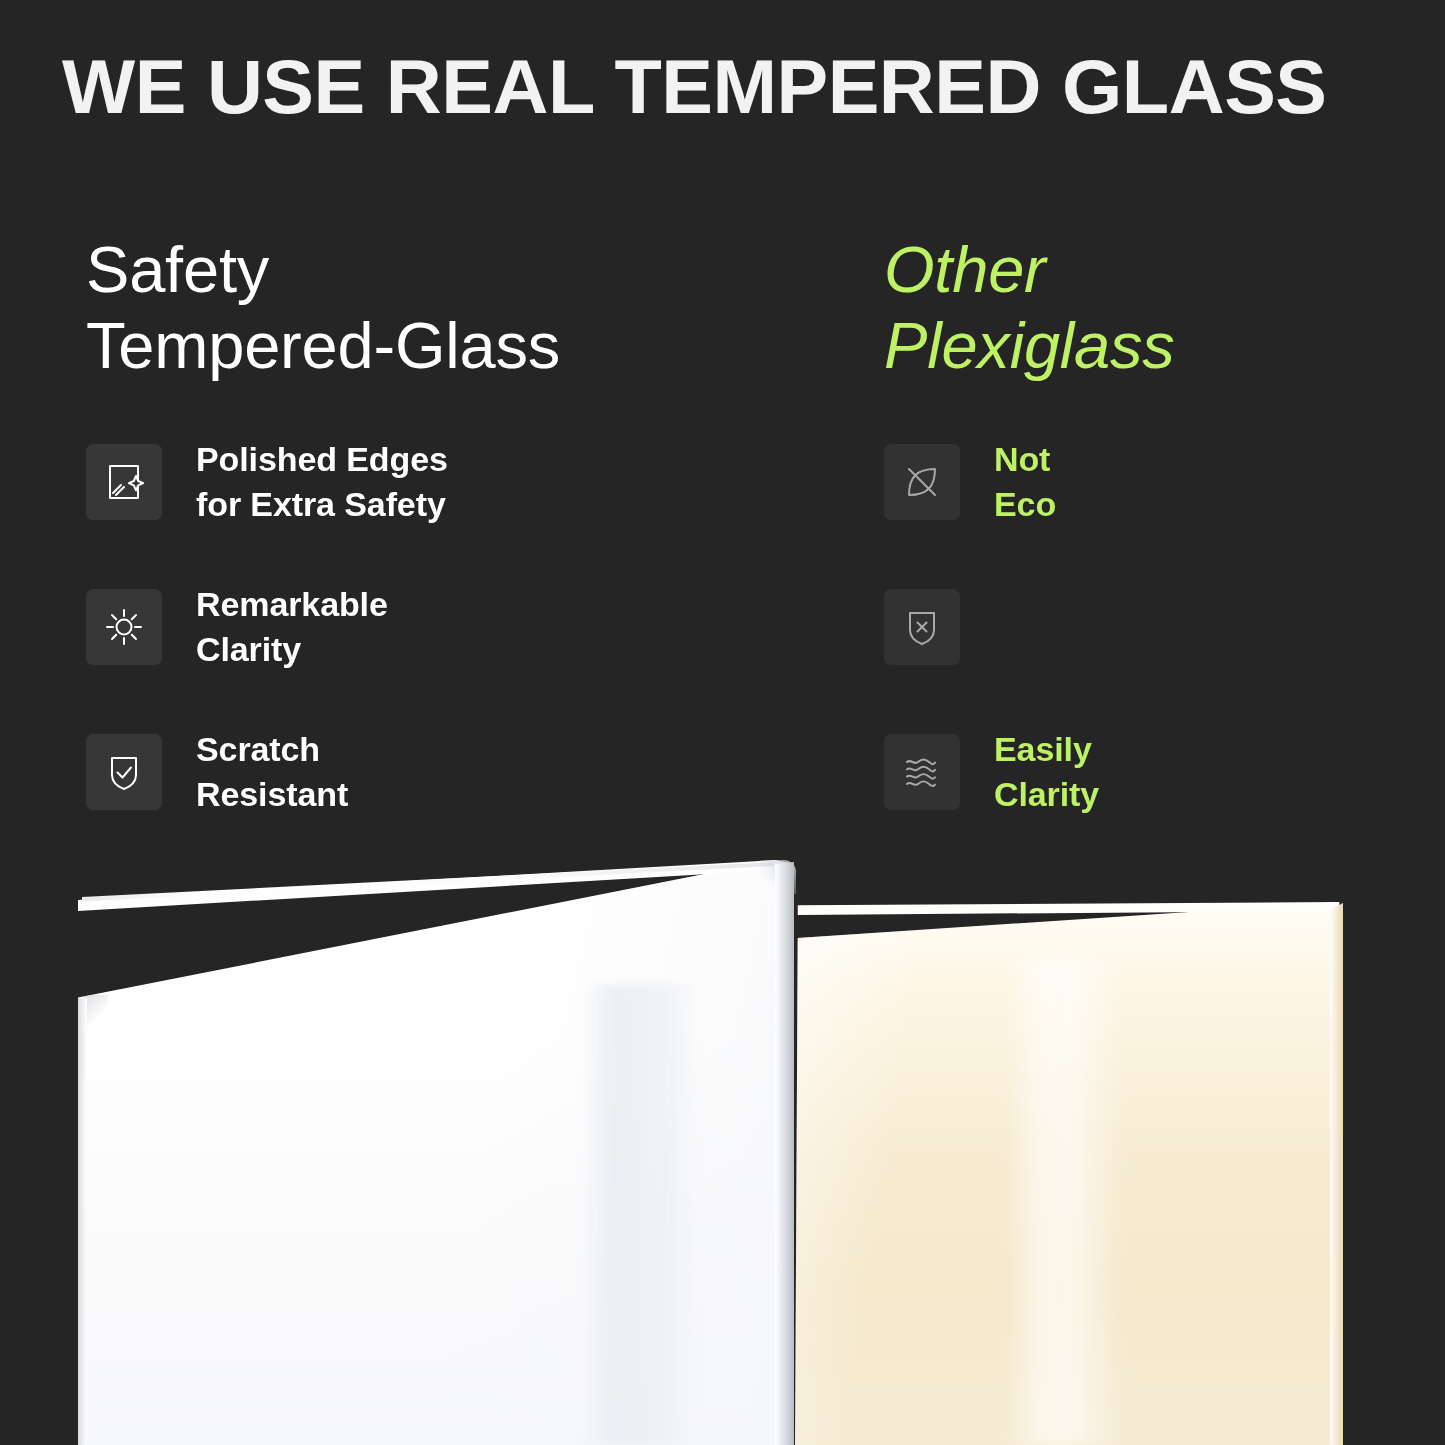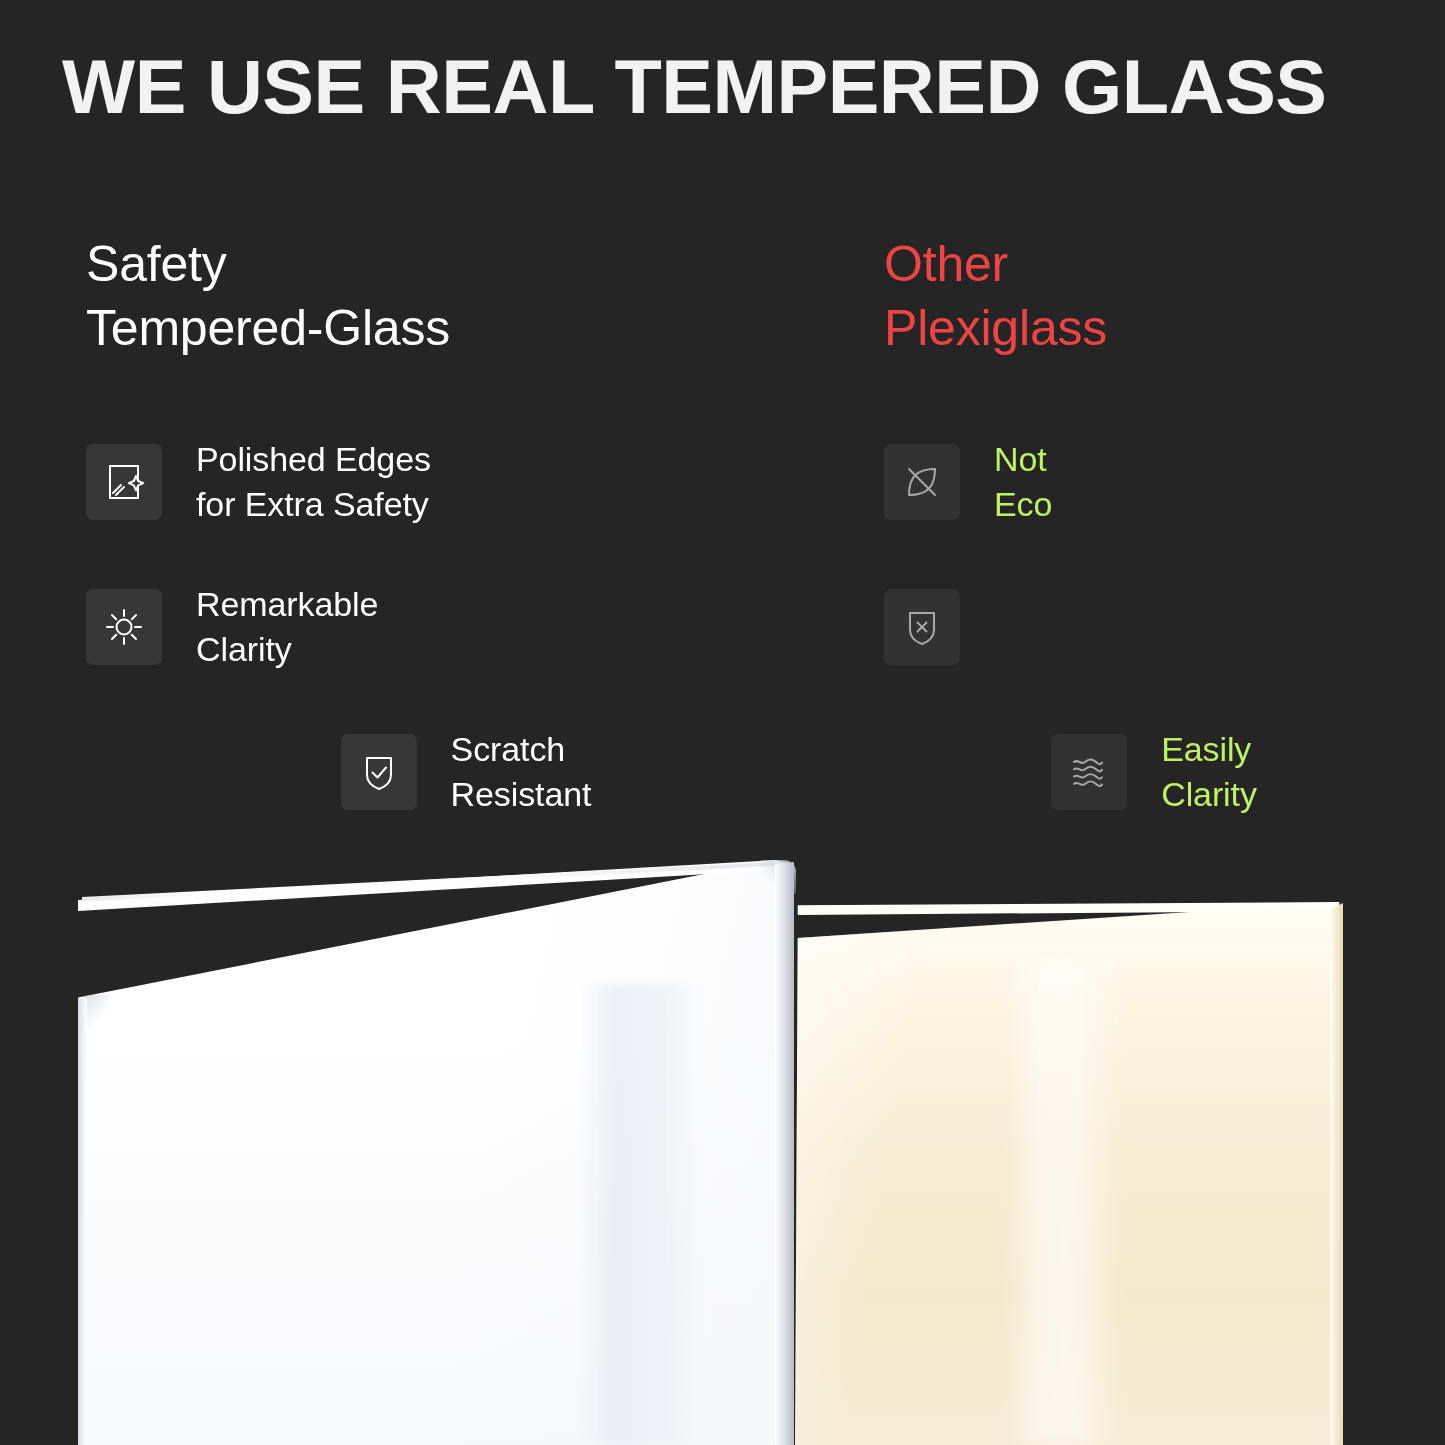--- a/index.html
+++ b/index.html
@@ -20,42 +20,42 @@
     transform:scaleX(1.02);transform-origin:left center;
     white-space:nowrap;
   }
 
   
   .col{position:absolute;top:232px;}
   .col-left{left:86px;width:760px;}
   .col-right{left:884px;width:540px;}
 
   .col-head{
-    font-size:50px;line-height:64px;font-weight:400;
+    font-size:65px;line-height:76px;font-weight:400;
     letter-spacing:-0.2px;white-space:pre-line;
   }
   .col-left .col-head{color:#ffffff;}
-  .col-right .col-head{color:#ef4444;}
+  .col-right .col-head{color:#bef264;font-style:italic;}
 
   
   .features{position:absolute;top:212px;left:0;width:100%;}
   .feat{display:flex;align-items:center;height:76px;margin-bottom:69px;}
-  .feat:last-child{margin-bottom:12px;justify-content:center;}
+  .feat:last-child{margin-bottom:12px;}
 
   .tile{
     width:76px;height:76px;flex:0 0 76px;border-radius:7px;
     background:#373737;
     display:flex;align-items:center;justify-content:center;
   }
   .col-right .tile{background:#323232;}
   .tile svg{display:block;}
 
   .feat-label{
     margin-left:34px;
-    font-size:34px;line-height:45px;font-weight:400;
+    font-size:34px;line-height:45px;font-weight:700;
     letter-spacing:-0.1px;white-space:pre-line;
   }
   .col-left .feat-label{color:#ffffff;}
   .col-right .feat-label{color:#bef264;}
 
   
   .photo{position:absolute;left:0;top:840px;width:1445px;height:605px;overflow:hidden;}
 
   
   .panel-cream{

